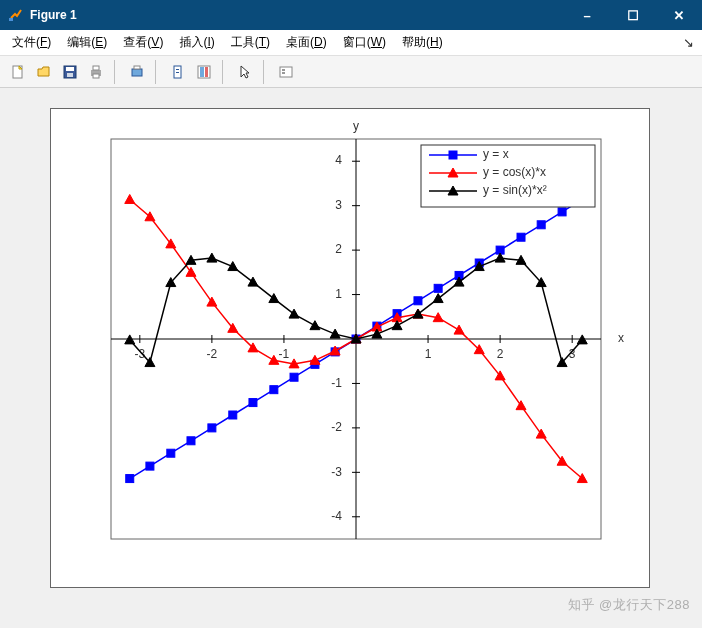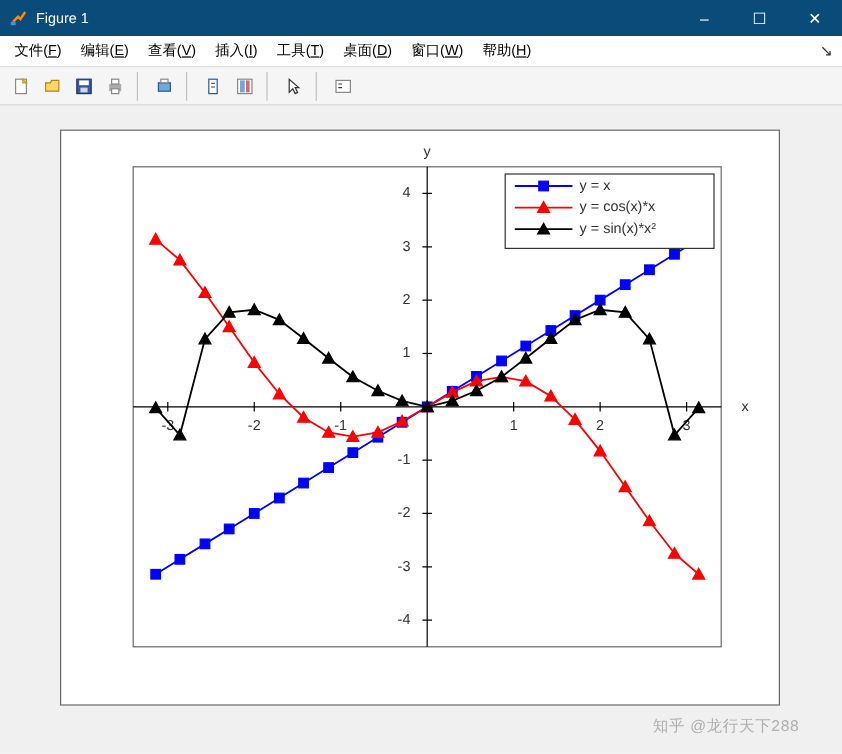--- a/index.html
+++ b/index.html
@@ -1,30 +1,30 @@
 <!DOCTYPE html>
 <html><head>
 <meta charset="utf-8">
 <style>
   * { box-sizing: border-box; margin: 0; padding: 0; font-family: "Microsoft YaHei", "Segoe UI", sans-serif; }
   body { background: #f0f0f0; width: 702px; height: 628px; overflow: hidden; }
-  .titlebar { background: #0a4b7a; color: #fff; height: 30px; display: flex; align-items: center; font-size: 12px; }
+  .titlebar { background: #0a4b7a; color: #fff; height: 30px; display: flex; align-items: center; font-size: 12px; font-weight: bold; }
   .titlebar .icon { width: 16px; height: 16px; margin: 0 6px 0 8px; display: inline-block; }
   .titlebar .title { flex: 1; }
   .win-btn { width: 46px; height: 30px; display: flex; align-items: center; justify-content: center; color: #fff; font-size: 13px; }
   .menubar { background: #fff; height: 26px; display: flex; align-items: center; font-size: 12px; padding: 12px 4px; position: relative; border-bottom: 1px solid #e0e0e0; }
   .menu-item { padding: 3px 8px; }
   .menu-item u { text-decoration: underline; }
   .menubar .pin { position: absolute; right: 8px; top: 5px; font-size: 13px; color: #333; }
   .toolbar { background: #f5f5f5; height: 32px; display: flex; align-items: center; padding: 0 6px; gap: 2px; border-bottom: 1px solid #d0d0d0; }
   .tb-btn { width: 24px; height: 24px; display: flex; align-items: center; justify-content: center; border: 1px solid transparent; }
   .tb-sep { width: 7px; height: 24px; border-left: 1px solid #c0c0c0; margin: 0 2px 0 4px; }
   .plot-area { background: #f0f0f0; width: 702px; height: 540px; position: relative; }
   .chart-canvas { position: absolute; left: 50px; top: 20px; width: 600px; height: 480px; background: #fff; border: 1px solid #666; }
-  .watermark { position: absolute; right: 36px; bottom: 14px; color: rgba(120,120,120,.55); font-size: 13px; letter-spacing: .5px; }
+  .watermark { position: absolute; right: 12px; bottom: 14px; color: rgba(120,120,120,.55); font-size: 13px; letter-spacing: .5px; }
   svg text { font-size: 12px; fill: #333; }
   .legend-box { stroke: #333; fill: #fff; }
 </style>
 </head>
 <body>
 
 <div class="titlebar">
   <span class="icon">
     <svg width="16" height="16" viewBox="0 0 16 16">
         <path d="M3 11 L7 7 L9 9 L13 3" stroke="#ff8c00" stroke-width="2" fill="none"></path>

